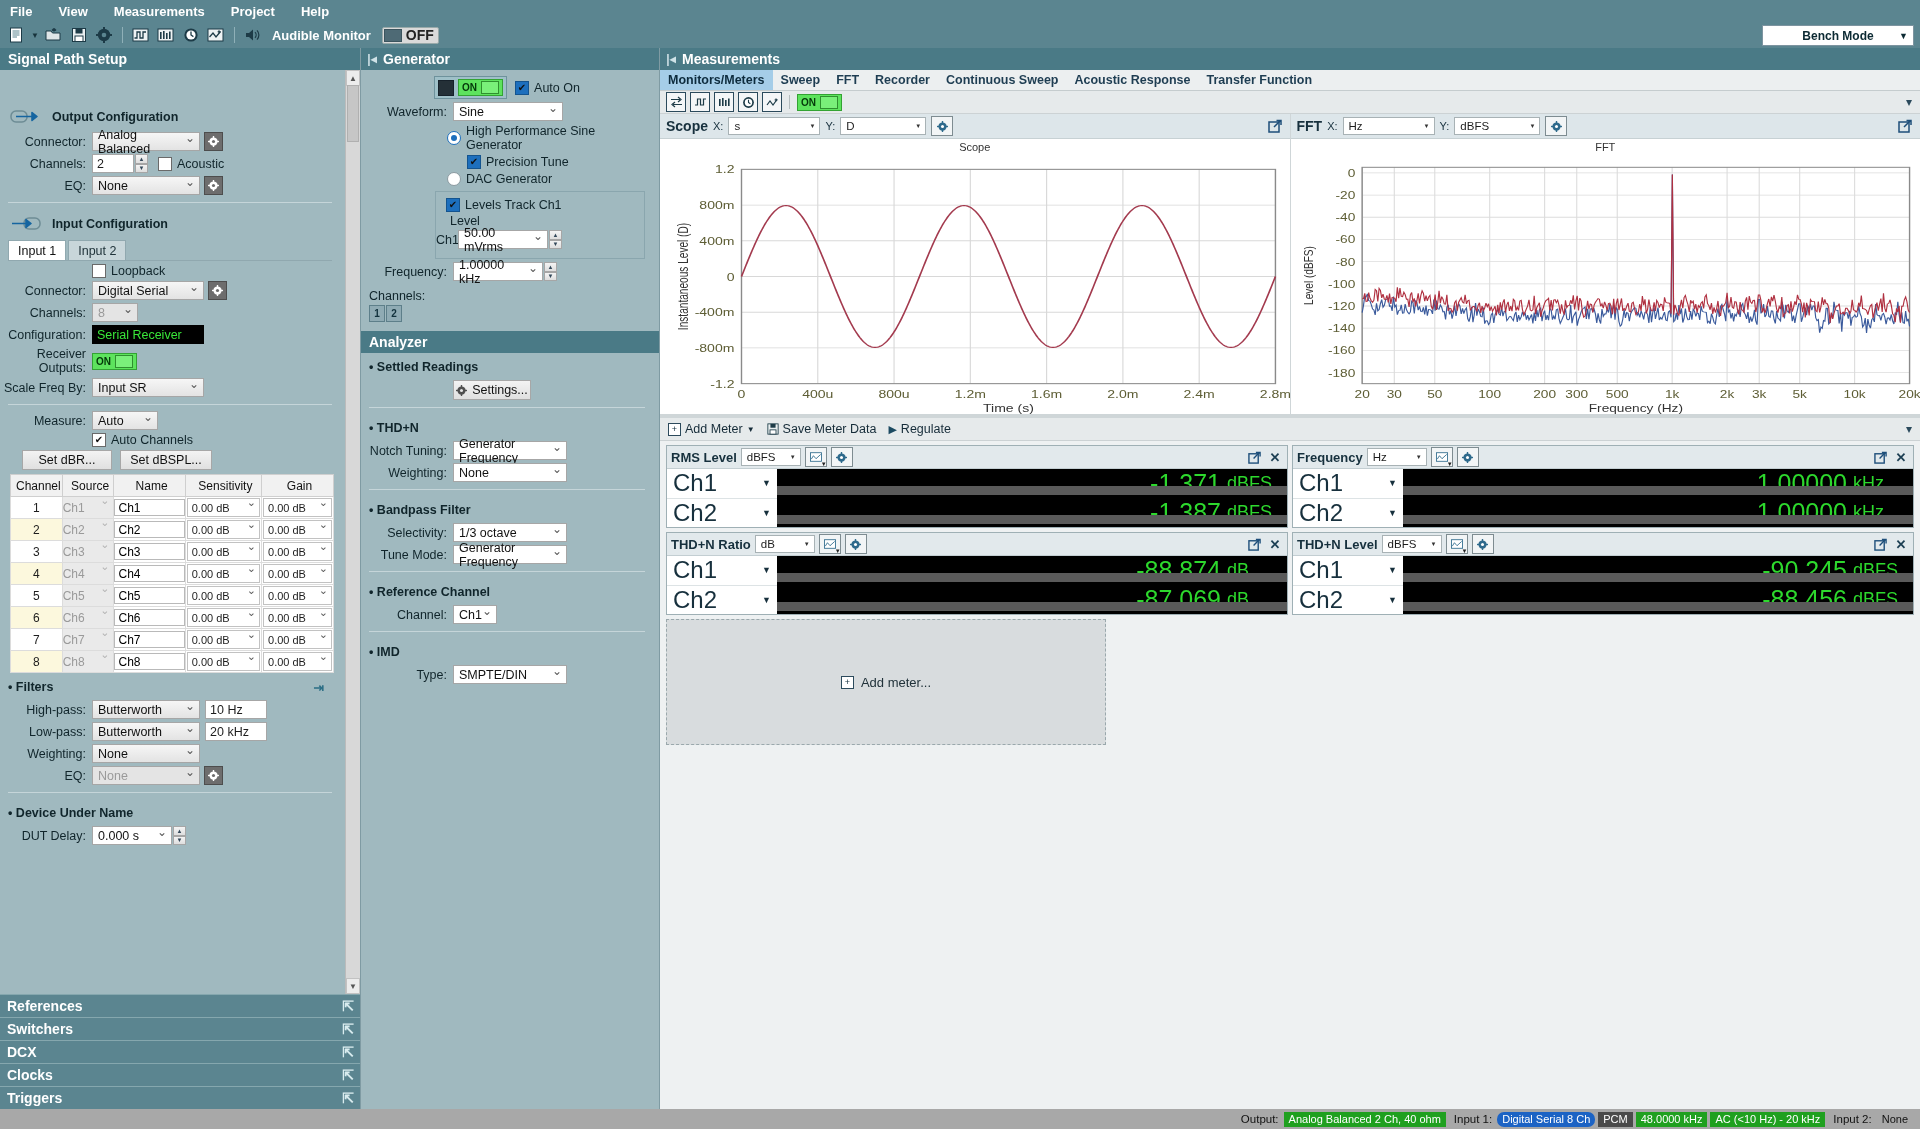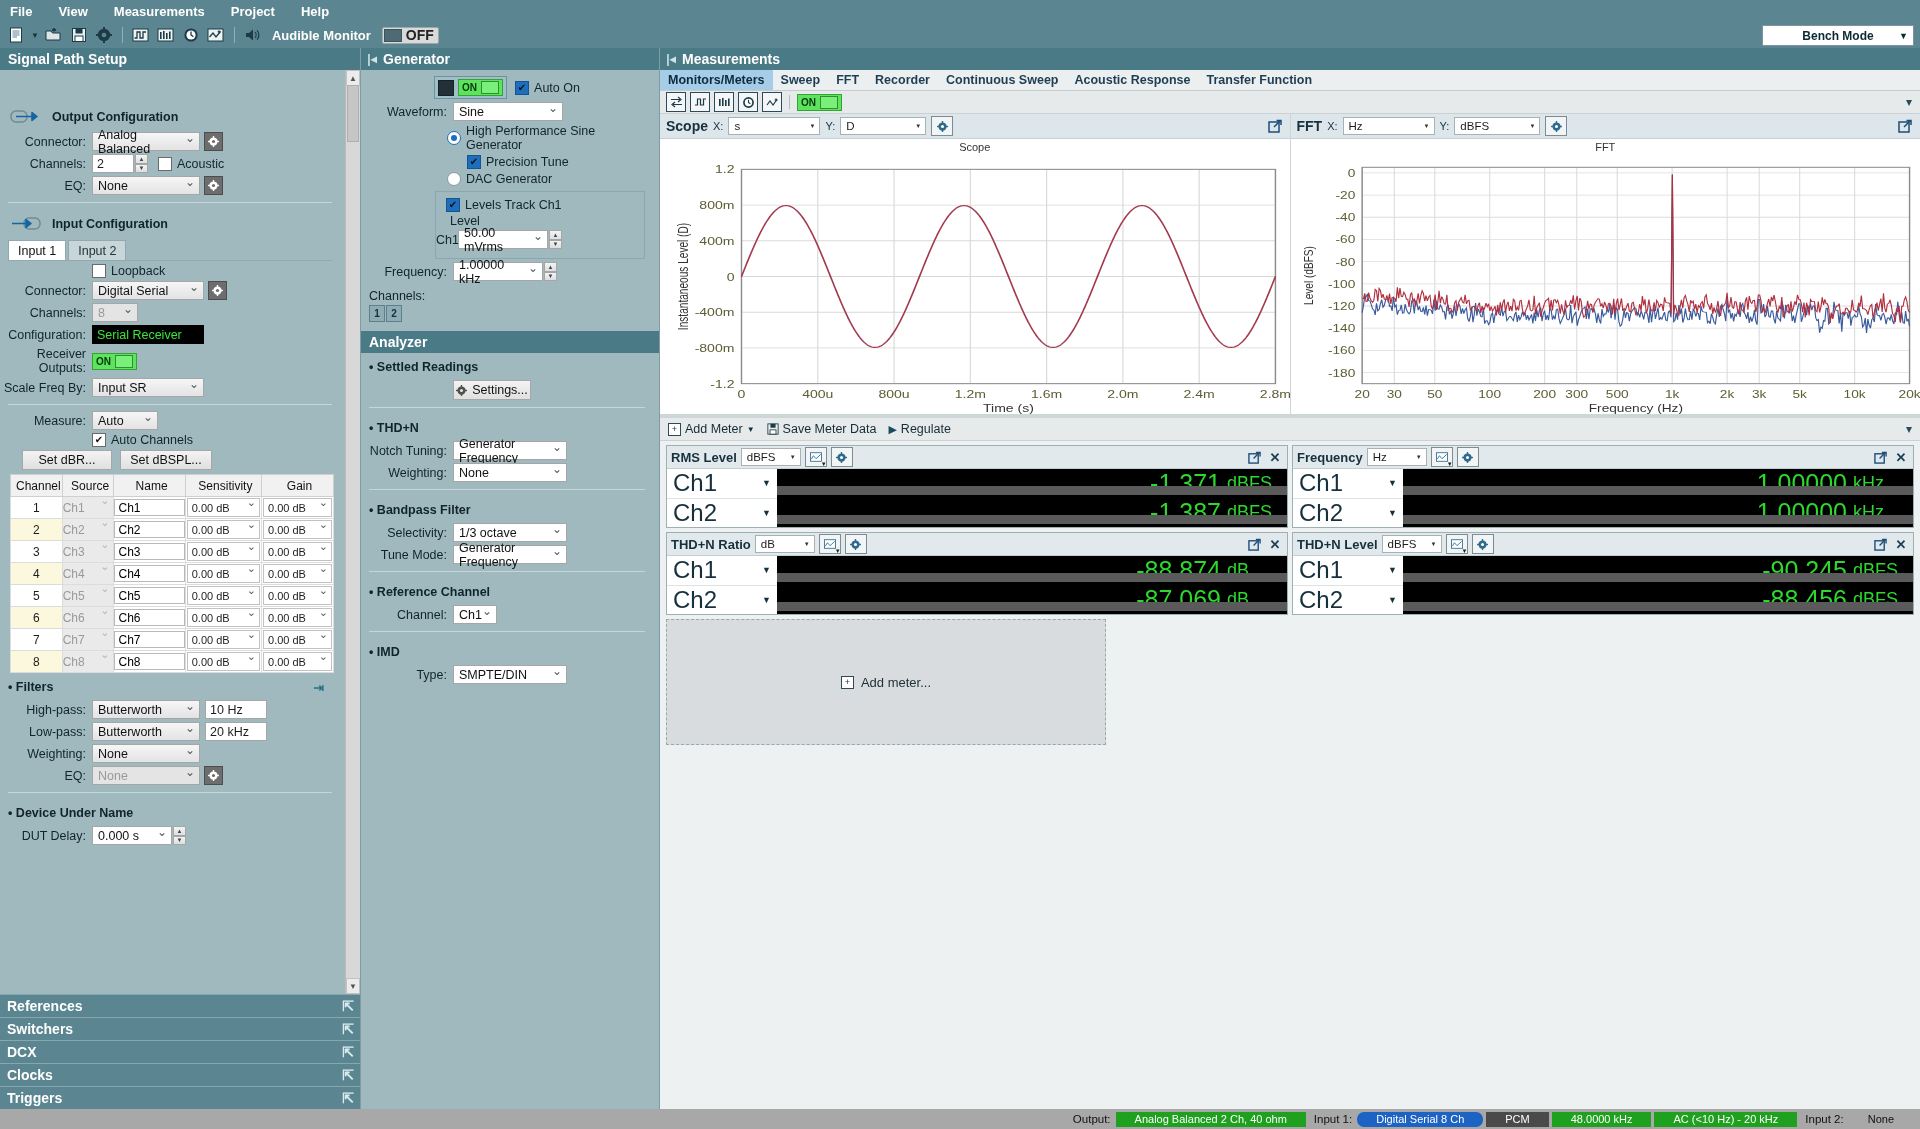--- a/index.html
+++ b/index.html
@@ -150,21 +150,21 @@
   .mv .num{background:none;border:none;color:#2dd92d;font-size:25px;padding:0;height:auto;}
   .mv .unit{color:#2dd92d;font-size:18px;width:54px;text-align:left;}
   .bar{position:absolute;left:0;bottom:3px;height:9px;background:#5a5a5a;width:100%;}
   .bar .fill{height:100%;background:#22e022;}
   .addmeter{height:124px;border:1px dashed #9aa8ac;background:#d8dcde;display:flex;align-items:center;justify-content:center;gap:7px;
             font-size:13px;color:#21323a;width:438px;}
 
   
   .status{height:20px;background:#a8a8a8;display:flex;align-items:center;justify-content:flex-end;gap:0;flex:none;font-size:11.5px;padding-right:4px;}
   .status .lbl{color:#111;padding:0 5px;}
-  .chip{height:15px;display:flex;align-items:center;padding:0 19px;color:#fff;font-size:11px;margin-right:3px;}
+  .chip{height:15px;display:flex;align-items:center;padding:0 5px;color:#fff;font-size:11px;margin-right:3px;}
   .chip.green{background:#1fa01f;}
   .chip.blue{background:#1c63c4;border-radius:7px;}
   .chip.dgray{background:#4a4a4a;}
   .chip.plain{background:transparent;color:#111;}
 </style>
 </head>
 <body>
 
 <div class="app">
 

